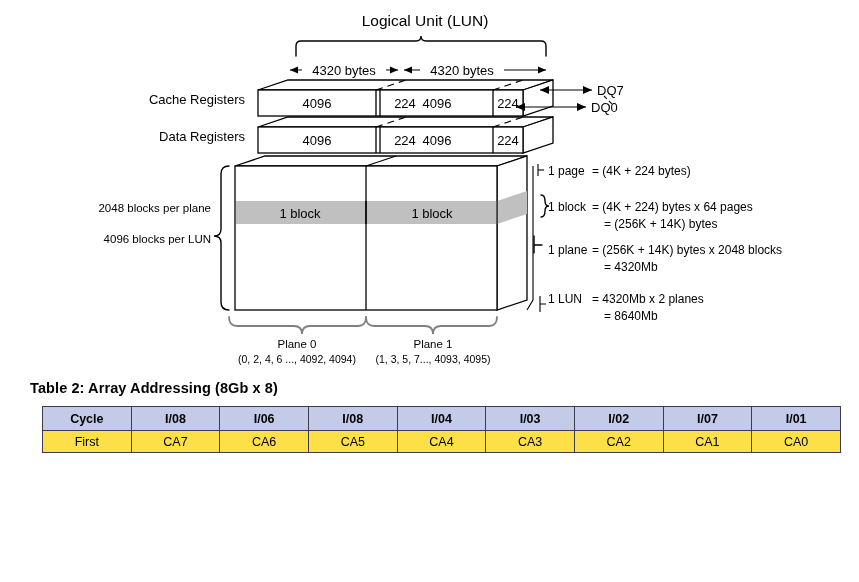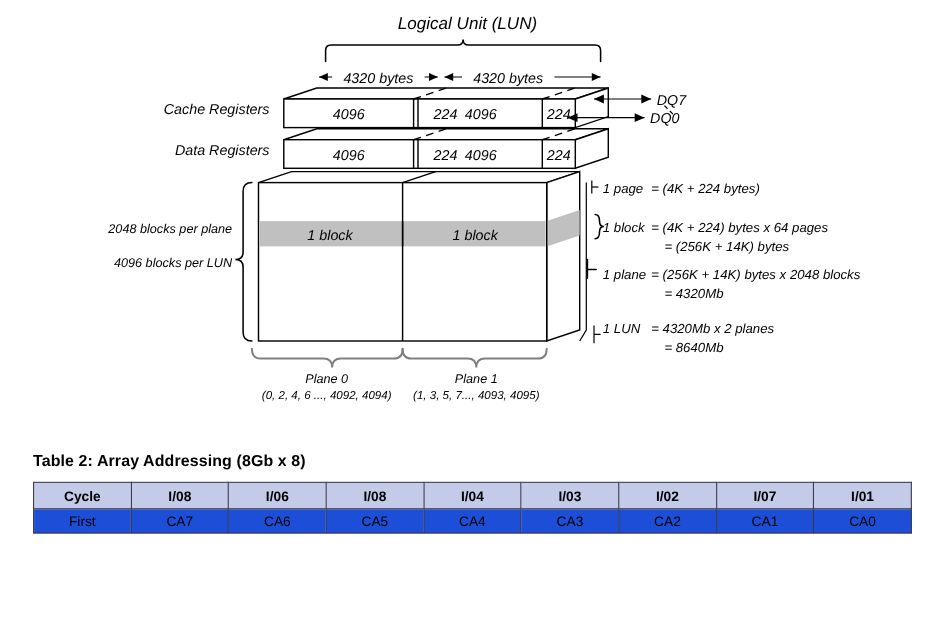--- a/index.html
+++ b/index.html
@@ -5,67 +5,67 @@
 <style>
   html,body{margin:0;padding:0;}
   body{
     width:859px;height:582px;
     background:#ffffff;
     font-family:"Liberation Sans", sans-serif;
     color:#000000;
     overflow:hidden;
     position:relative;
   }
-  #diagram-area{position:absolute;left:0;top:0;width:859px;height:390px;font-style:italic;}
+  #diagram-area{position:absolute;left:0;top:0;width:859px;height:390px;}
   #diagram-svg{position:absolute;left:0;top:0;}
 
   .txt{font-family:"Liberation Sans", sans-serif;fill:#000;}
   .t16{font-size:15.5px;}
   .t13{font-size:13px;}
   .t12{font-size:12px;}
   .t11{font-size:11.5px;}
   .t10{font-size:10.5px;}
 
   .ln{stroke:#000;stroke-width:1.3px;fill:none;}
   .ln-thin{stroke:#000;stroke-width:1.1px;fill:none;}
   .dash{stroke:#000;stroke-width:1.2px;fill:none;stroke-dasharray:7 5;}
   .brace-blk{stroke:#000;stroke-width:1.4px;fill:none;stroke-linecap:round;}
   .brace-gry{stroke:#808080;stroke-width:1.8px;fill:none;stroke-linecap:round;}
   .face-white{fill:#ffffff;stroke:#000;stroke-width:1.3px;}
   .band{fill:#c0c0c0;stroke:none;}
   .band-edge{fill:#c0c0c0;stroke:none;}
 
   
-  #table-section{position:absolute;left:0;top:412px;width:767px;}
+  #table-section{position:absolute;left:0;top:380px;width:767px;}
   #table-caption{
     font-size:14.5px;font-weight:bold;
     margin:0 0 10px 30px;letter-spacing:.1px;
   }
   table#addr-table{
     border-collapse:collapse;
-    margin-left:30px;
+    margin-left:42px;
     width:799px;
     table-layout:fixed;
   }
   table#addr-table th,
   table#addr-table td{
     border:1px solid #3c3c50;
     text-align:center;
     font-size:12.5px;
     height:21px;
     padding:0;
     font-family:"Liberation Sans", sans-serif;
   }
   table#addr-table thead th{
     background:#c3cbe8;
     font-weight:bold;
     font-size:12.5px;
     height:23px;
   }
-  table#addr-table tbody td{background:#1d4ed8;font-weight:normal;}
+  table#addr-table tbody td{background:#fde047;font-weight:normal;}
 </style>
 </head>
 <body>
 
 <div id="diagram-area">
   <svg id="diagram-svg" width="859" height="392" viewBox="0 0 859 392">
 
     <text class="txt t16" x="425" y="26" text-anchor="middle">Logical Unit (LUN)</text>
 
     <g>

